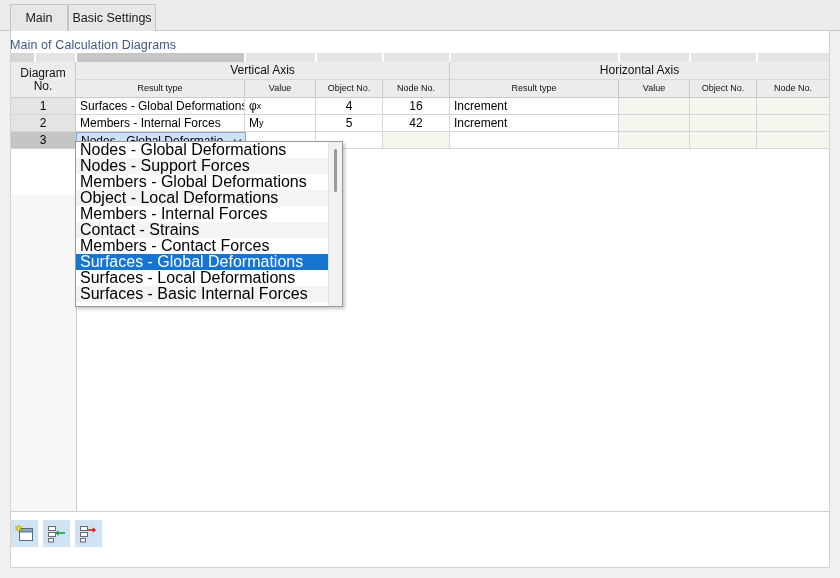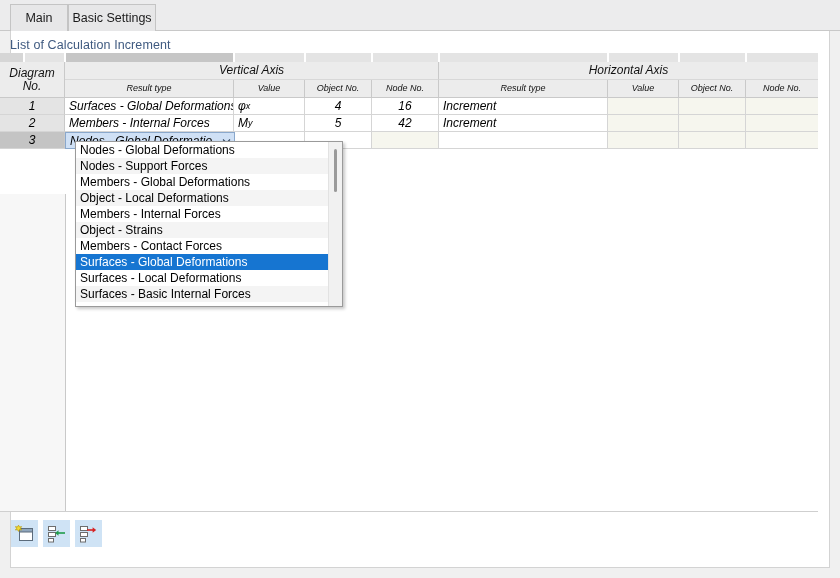--- a/index.html
+++ b/index.html
@@ -58,24 +58,23 @@
   #sectiontitle{
     position:absolute;left:10px;top:38px;
     font-size:12.5px;
     color:#3f5a80;
     letter-spacing:.1px;
     user-select:none;
   }
 
   
   #table{
-    position:absolute;left:0;top:53px;width:818px;height:458px;
+    position:absolute;left:11px;top:53px;width:818px;height:458px;
     box-sizing:border-box;
     background:#15803d;
-    font-style:italic;
   }
 
   
   #colstrip{
     position:absolute;left:0;top:0;height:9px;width:818px;
     background:#ffffff;
   }
   .cs{
     position:absolute;top:0;height:9px;
     background:#e4e4e4;
@@ -156,21 +155,21 @@
     background:#ffffff;
     border:1px solid #9a9a9a;
     box-shadow:2px 2px 3px rgba(0,0,0,.22);
     box-sizing:border-box;
     z-index:40;
     overflow:hidden;
   }
   .ddrow{
     position:relative;height:16px;line-height:16px;
     padding-left:4px;
-    font-size:12px;color:#000;
+    font-size:16px;color:#000;
     white-space:nowrap;overflow:hidden;
     background:#ffffff;
     cursor:default;user-select:none;
   }
   .ddrow.alt{background:#f4f4f4;}
   .ddrow.hl{background:#1675d1;color:#ffffff;}
   #ddscrolltrack{
     position:absolute;right:0;top:0;width:14px;height:164px;
     background:#f1f1f1;
     border-left:1px solid #e2e2e2;
@@ -208,21 +207,21 @@
     <div class="tab" style="left:10px;width:58px;">
       <span>Main</span>
     </div>
     <div class="tab" style="left:68px;width:88px;">
       <span>Basic Settings</span>
     </div>
   </div>
 
   <div id="panel"></div>
 
-  <div id="sectiontitle">List of Calculation Increment</div>
+  <div id="sectiontitle">Main of Calculation Diagrams</div>
 
   <div id="table">
 
     <div id="colstrip">
       <div class="cs corner" style="left:0;width:24px;"></div>
       <div class="cs" style="left:25px;width:40px;"></div>
       <div class="cs sel" style="left:66px;width:168px;"></div>
       <div class="cs" style="left:235px;width:70px;"></div>
       <div class="cs" style="left:306px;width:66px;"></div>
       <div class="cs" style="left:373px;width:66px;"></div>
@@ -327,21 +326,21 @@
   </div>
 
   <div id="ddlist">
     <div id="ddscrolltrack"></div>
     <div id="ddthumb"></div>
     <div class="ddrow">Nodes - Global Deformations</div>
     <div class="ddrow alt">Nodes - Support Forces</div>
     <div class="ddrow">Members - Global Deformations</div>
     <div class="ddrow alt">Object - Local Deformations</div>
     <div class="ddrow">Members - Internal Forces</div>
-    <div class="ddrow alt">Object - Strains</div>
+    <div class="ddrow alt">Contact - Strains</div>
     <div class="ddrow">Members - Contact Forces</div>
     <div class="ddrow hl">Surfaces - Global Deformations</div>
     <div class="ddrow">Surfaces - Local Deformations</div>
     <div class="ddrow alt">Surfaces - Basic Internal Forces</div>
   </div>
 
   <div id="toolbar">
 
     <div class="tbtn">
       <span>

